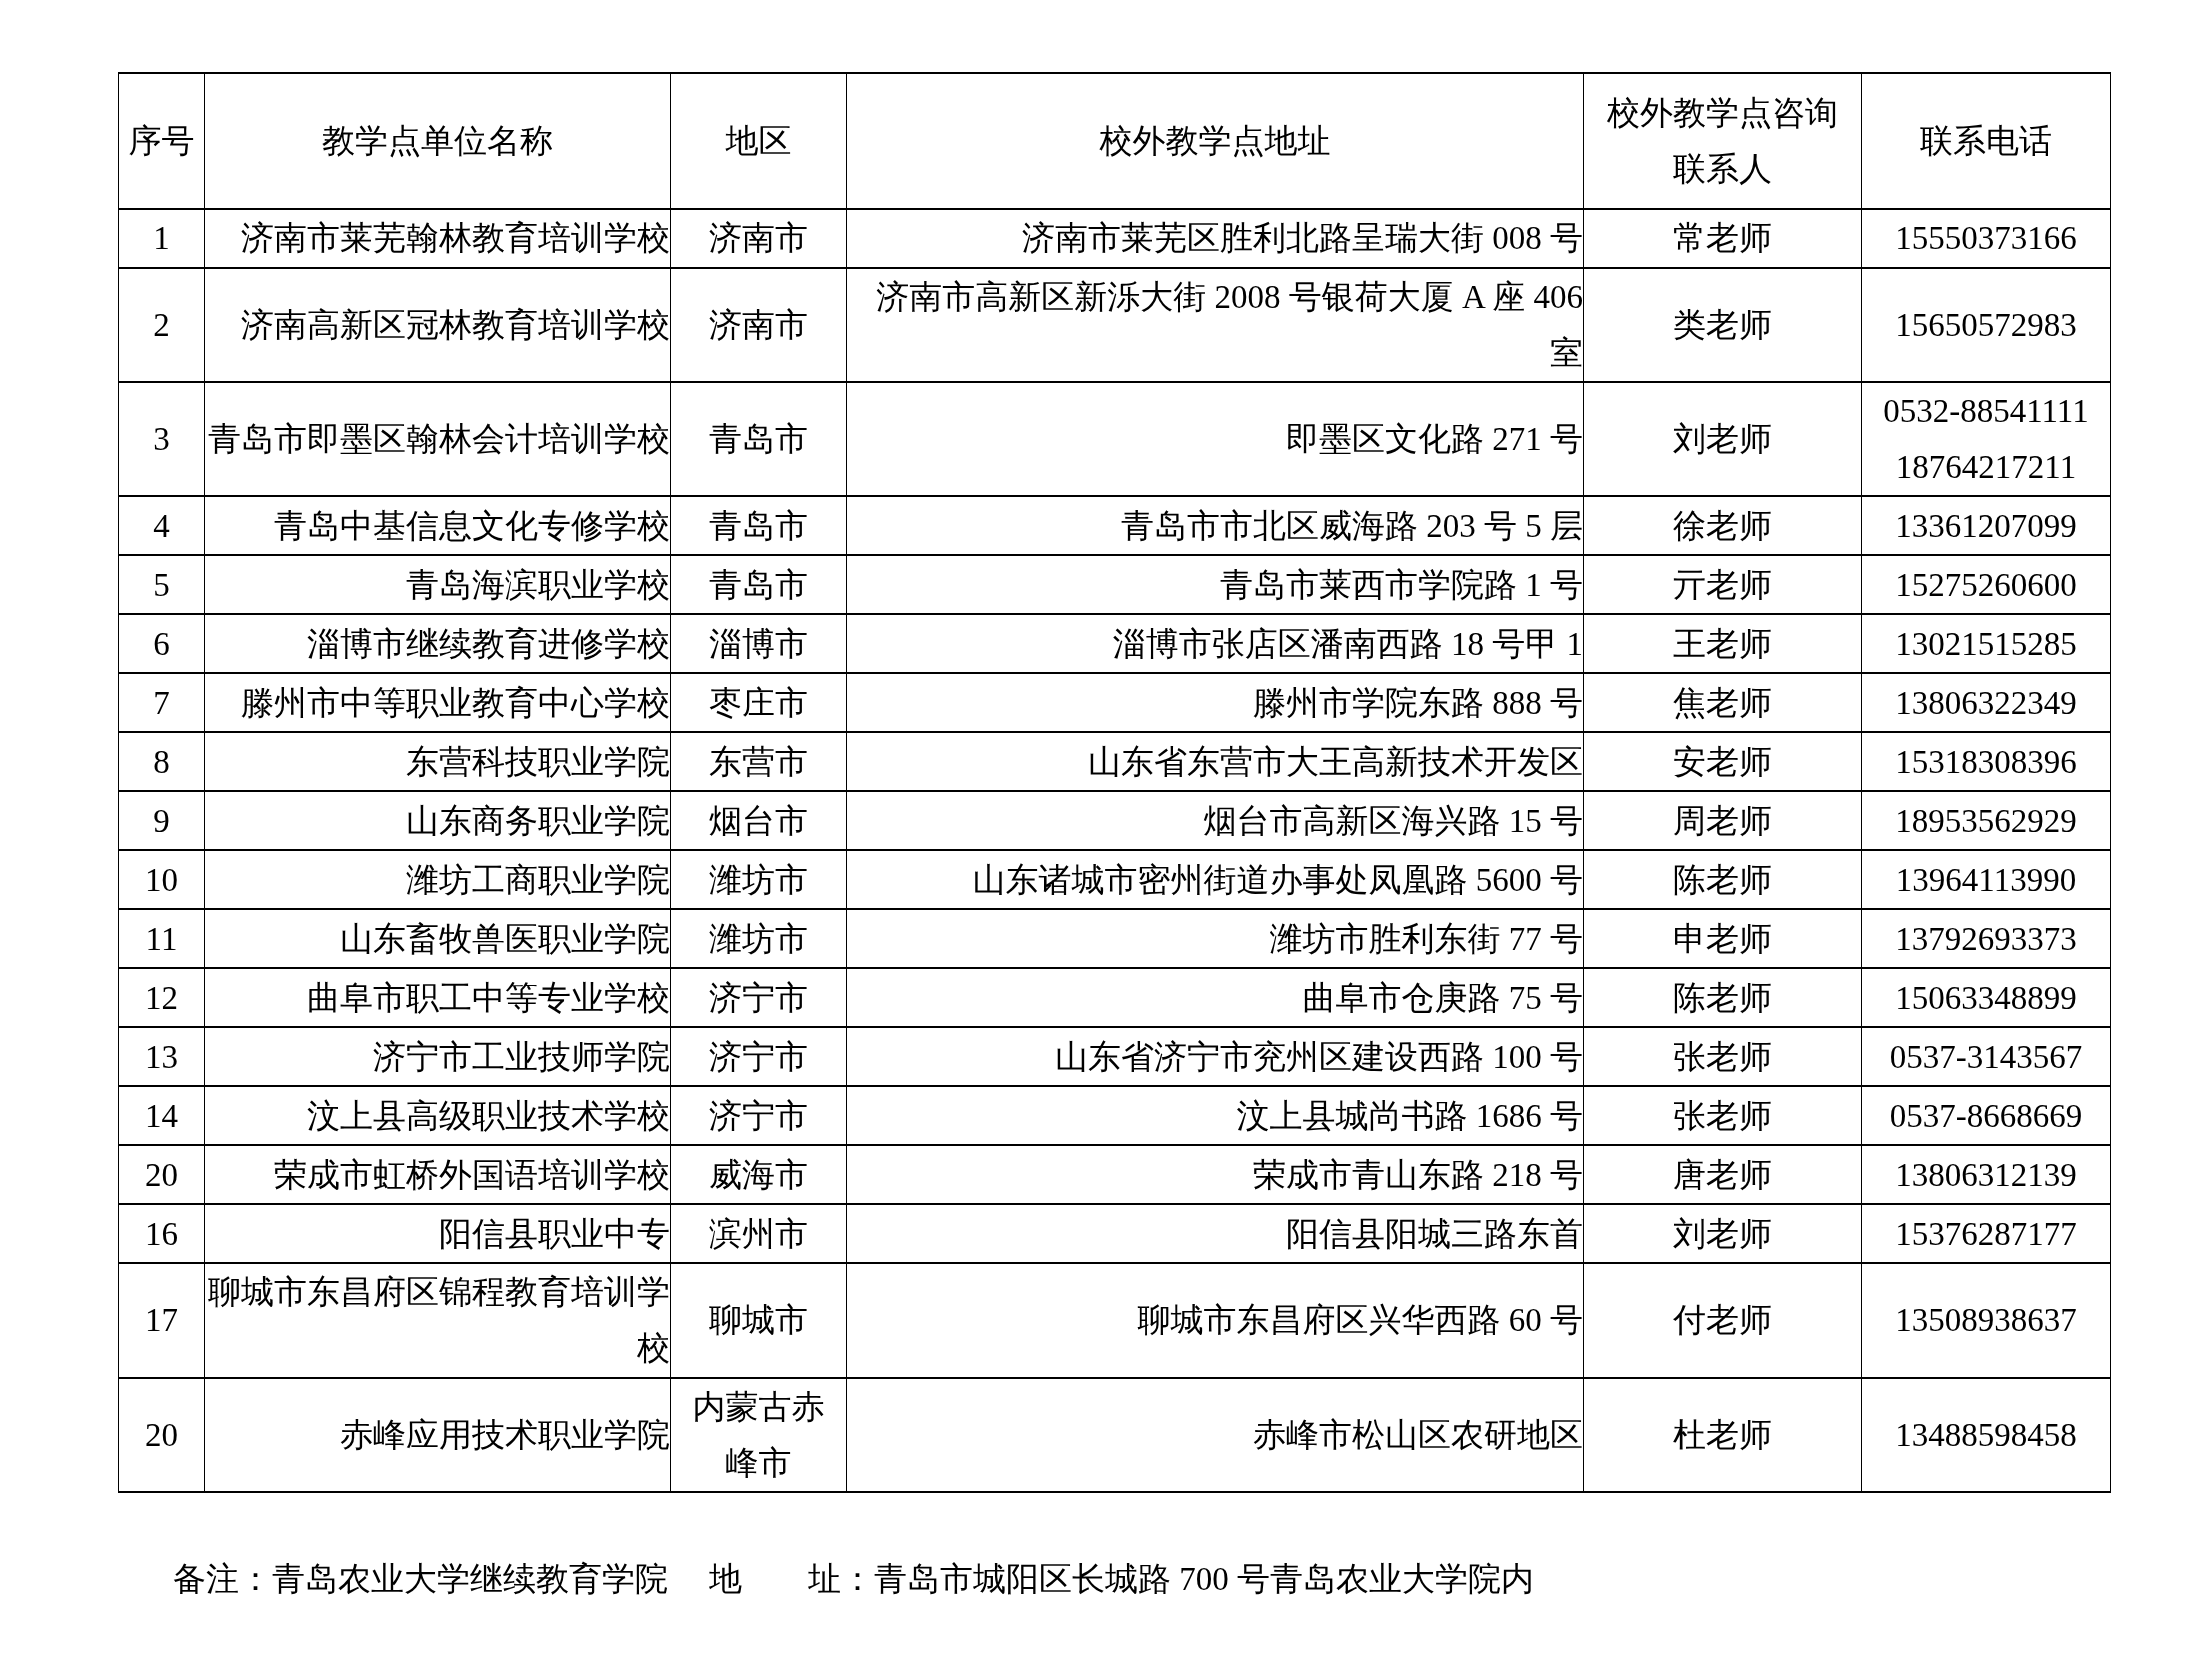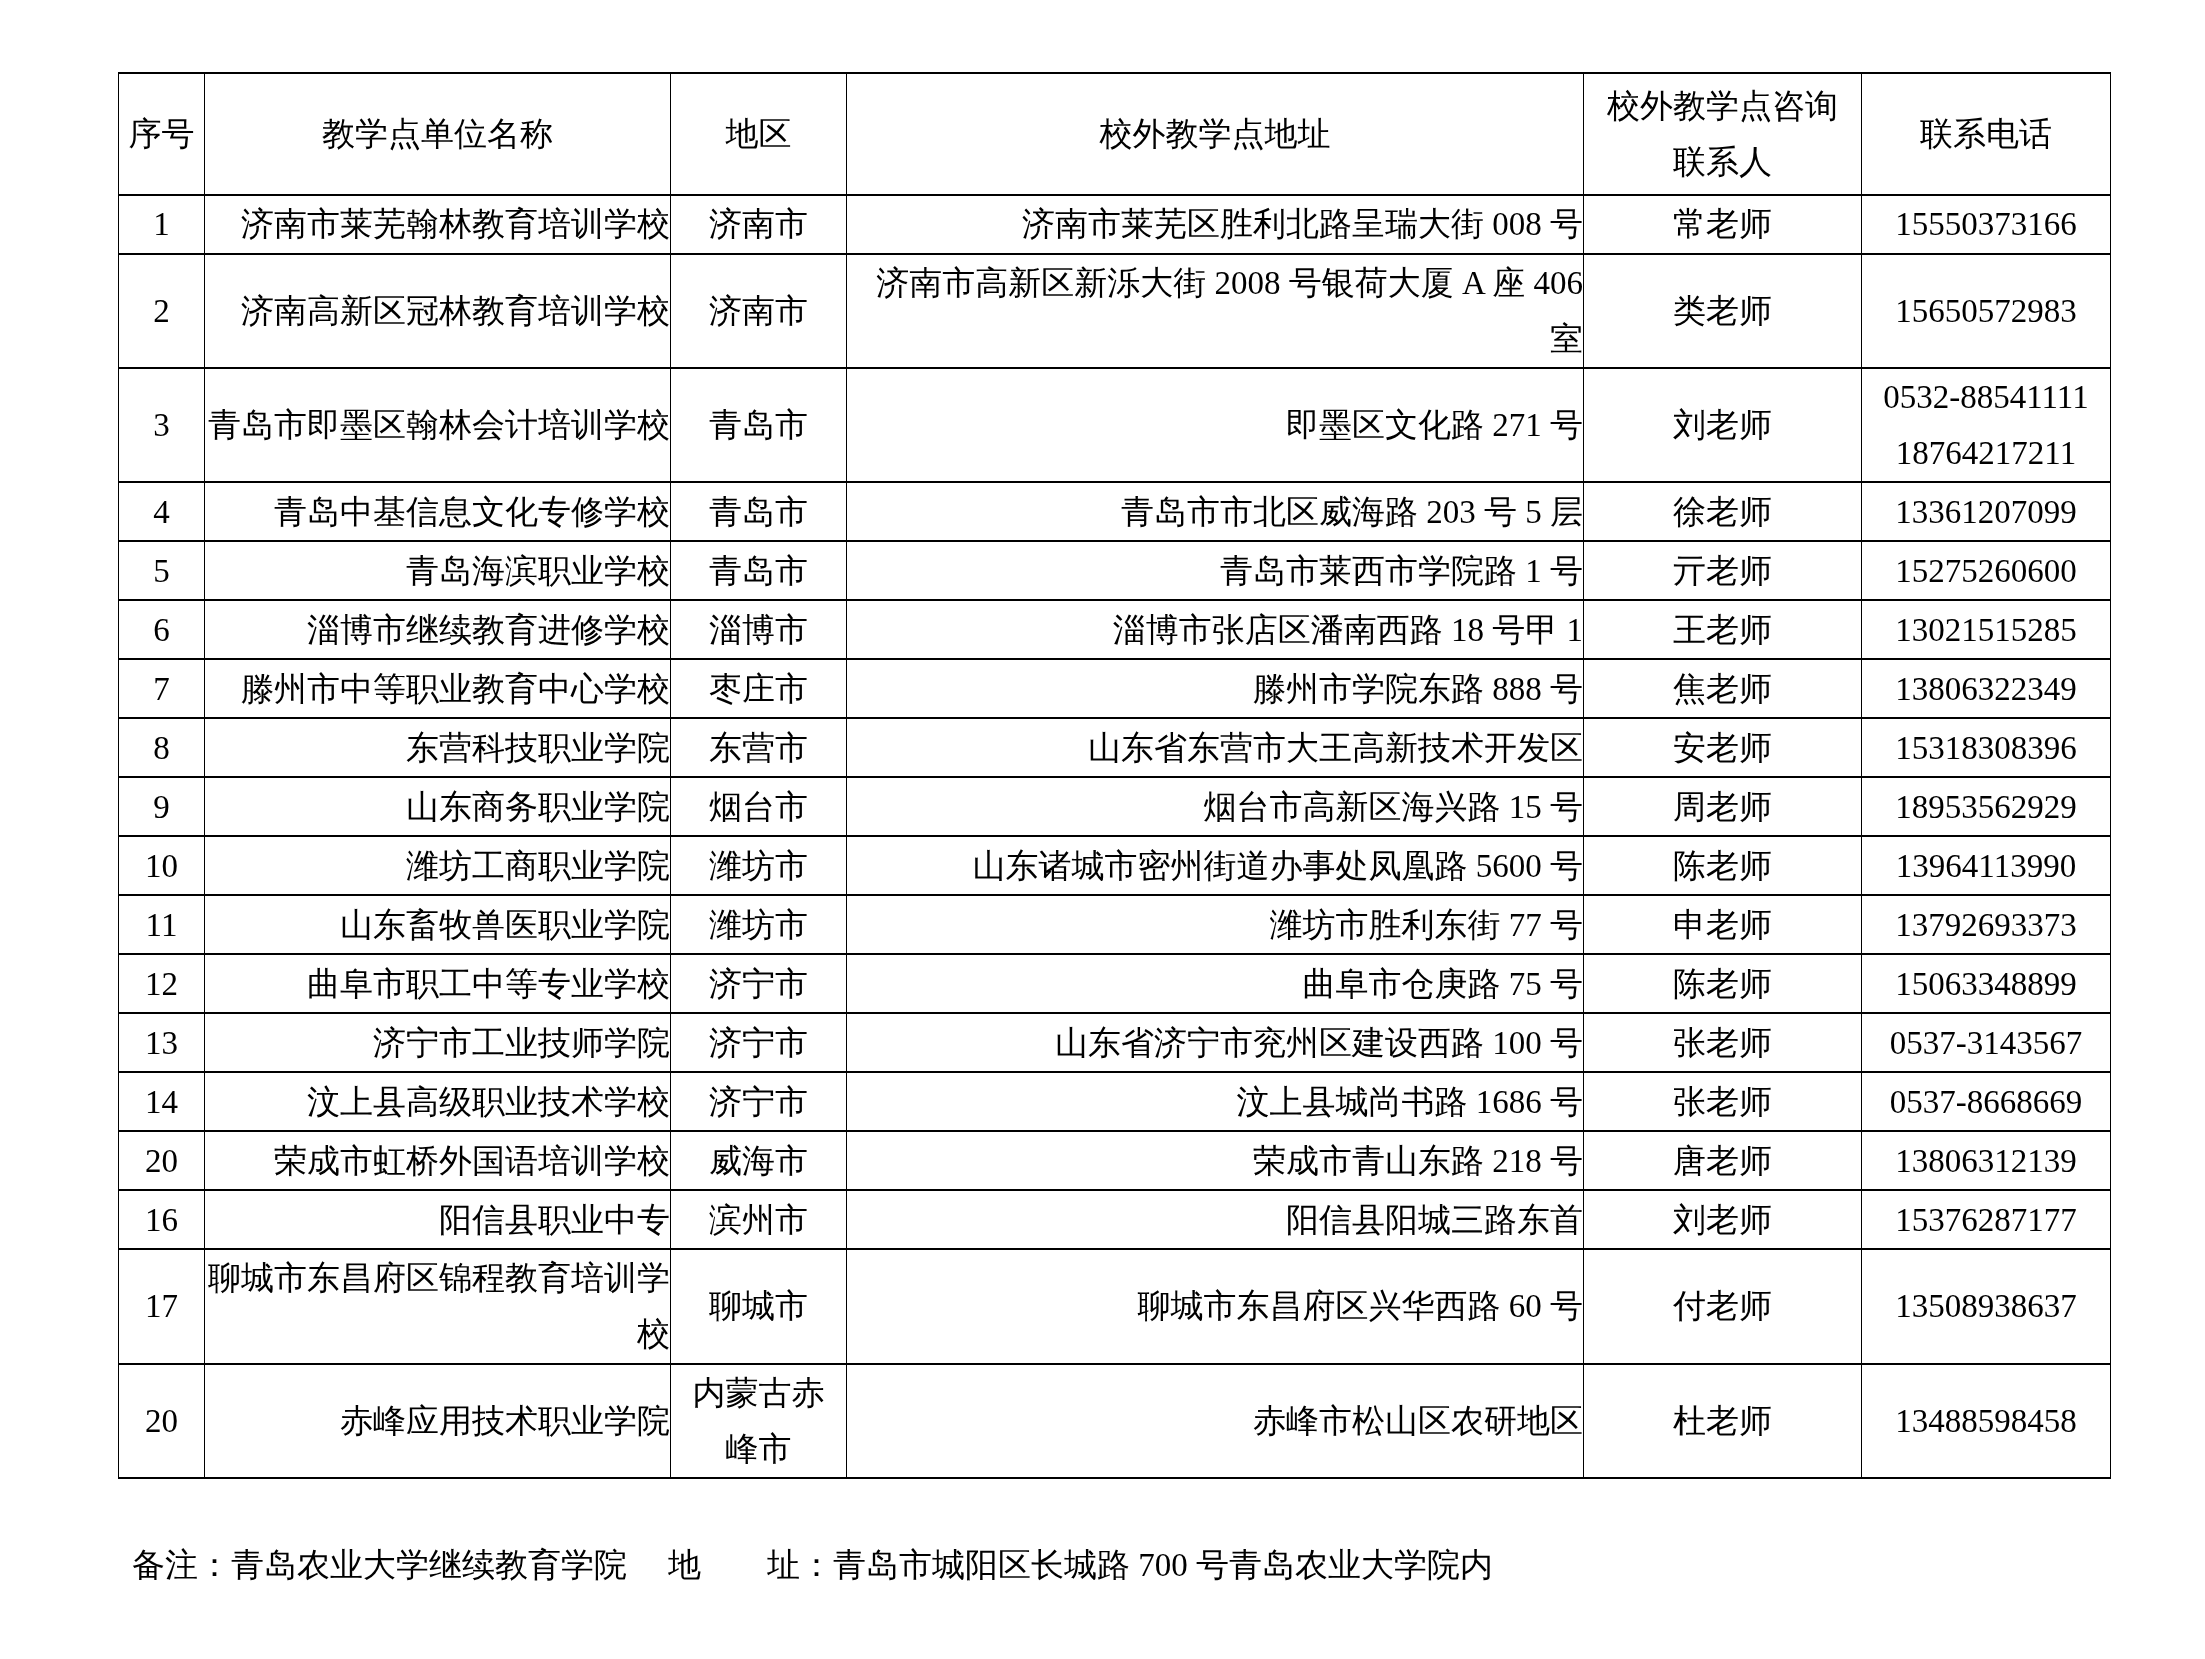--- a/index.html
+++ b/index.html
@@ -27,31 +27,31 @@
     border-top-width: 2.1px;
     border-bottom-width: 2.1px;
     font-size: 33px;
     font-weight: normal;
     line-height: 1.7;
     vertical-align: middle;
     white-space: pre-line;
     padding: 0;
     overflow: hidden;
   }
-  table.doc-table thead tr { height: 122px; }
+  table.doc-table thead tr { height: 136px; }
   table.doc-table tbody tr { height: 59px; }
   th { text-align: center; }
   td.c0, td.c2, td.c4, td.c5 { text-align: center; }
   td.c1, td.c3 { text-align: right; padding-left: 9.7px; padding-right: 5.6px; }
   .notes {
     margin: 58px 0 0 132px;
     font-size: 33px;
     line-height: 1.75;
   }
-  .note-line1 { display: flex; }
+  .note-line1 { display: flex; margin-left: 41px; }
   .note-label {
     display: inline-block;
     width: 536px;
     flex: 0 0 536px;
   }
   .note-line2 { margin-left: 536px; margin-top: 4.2px; }
 </style>
 </head>
 <body>
 

